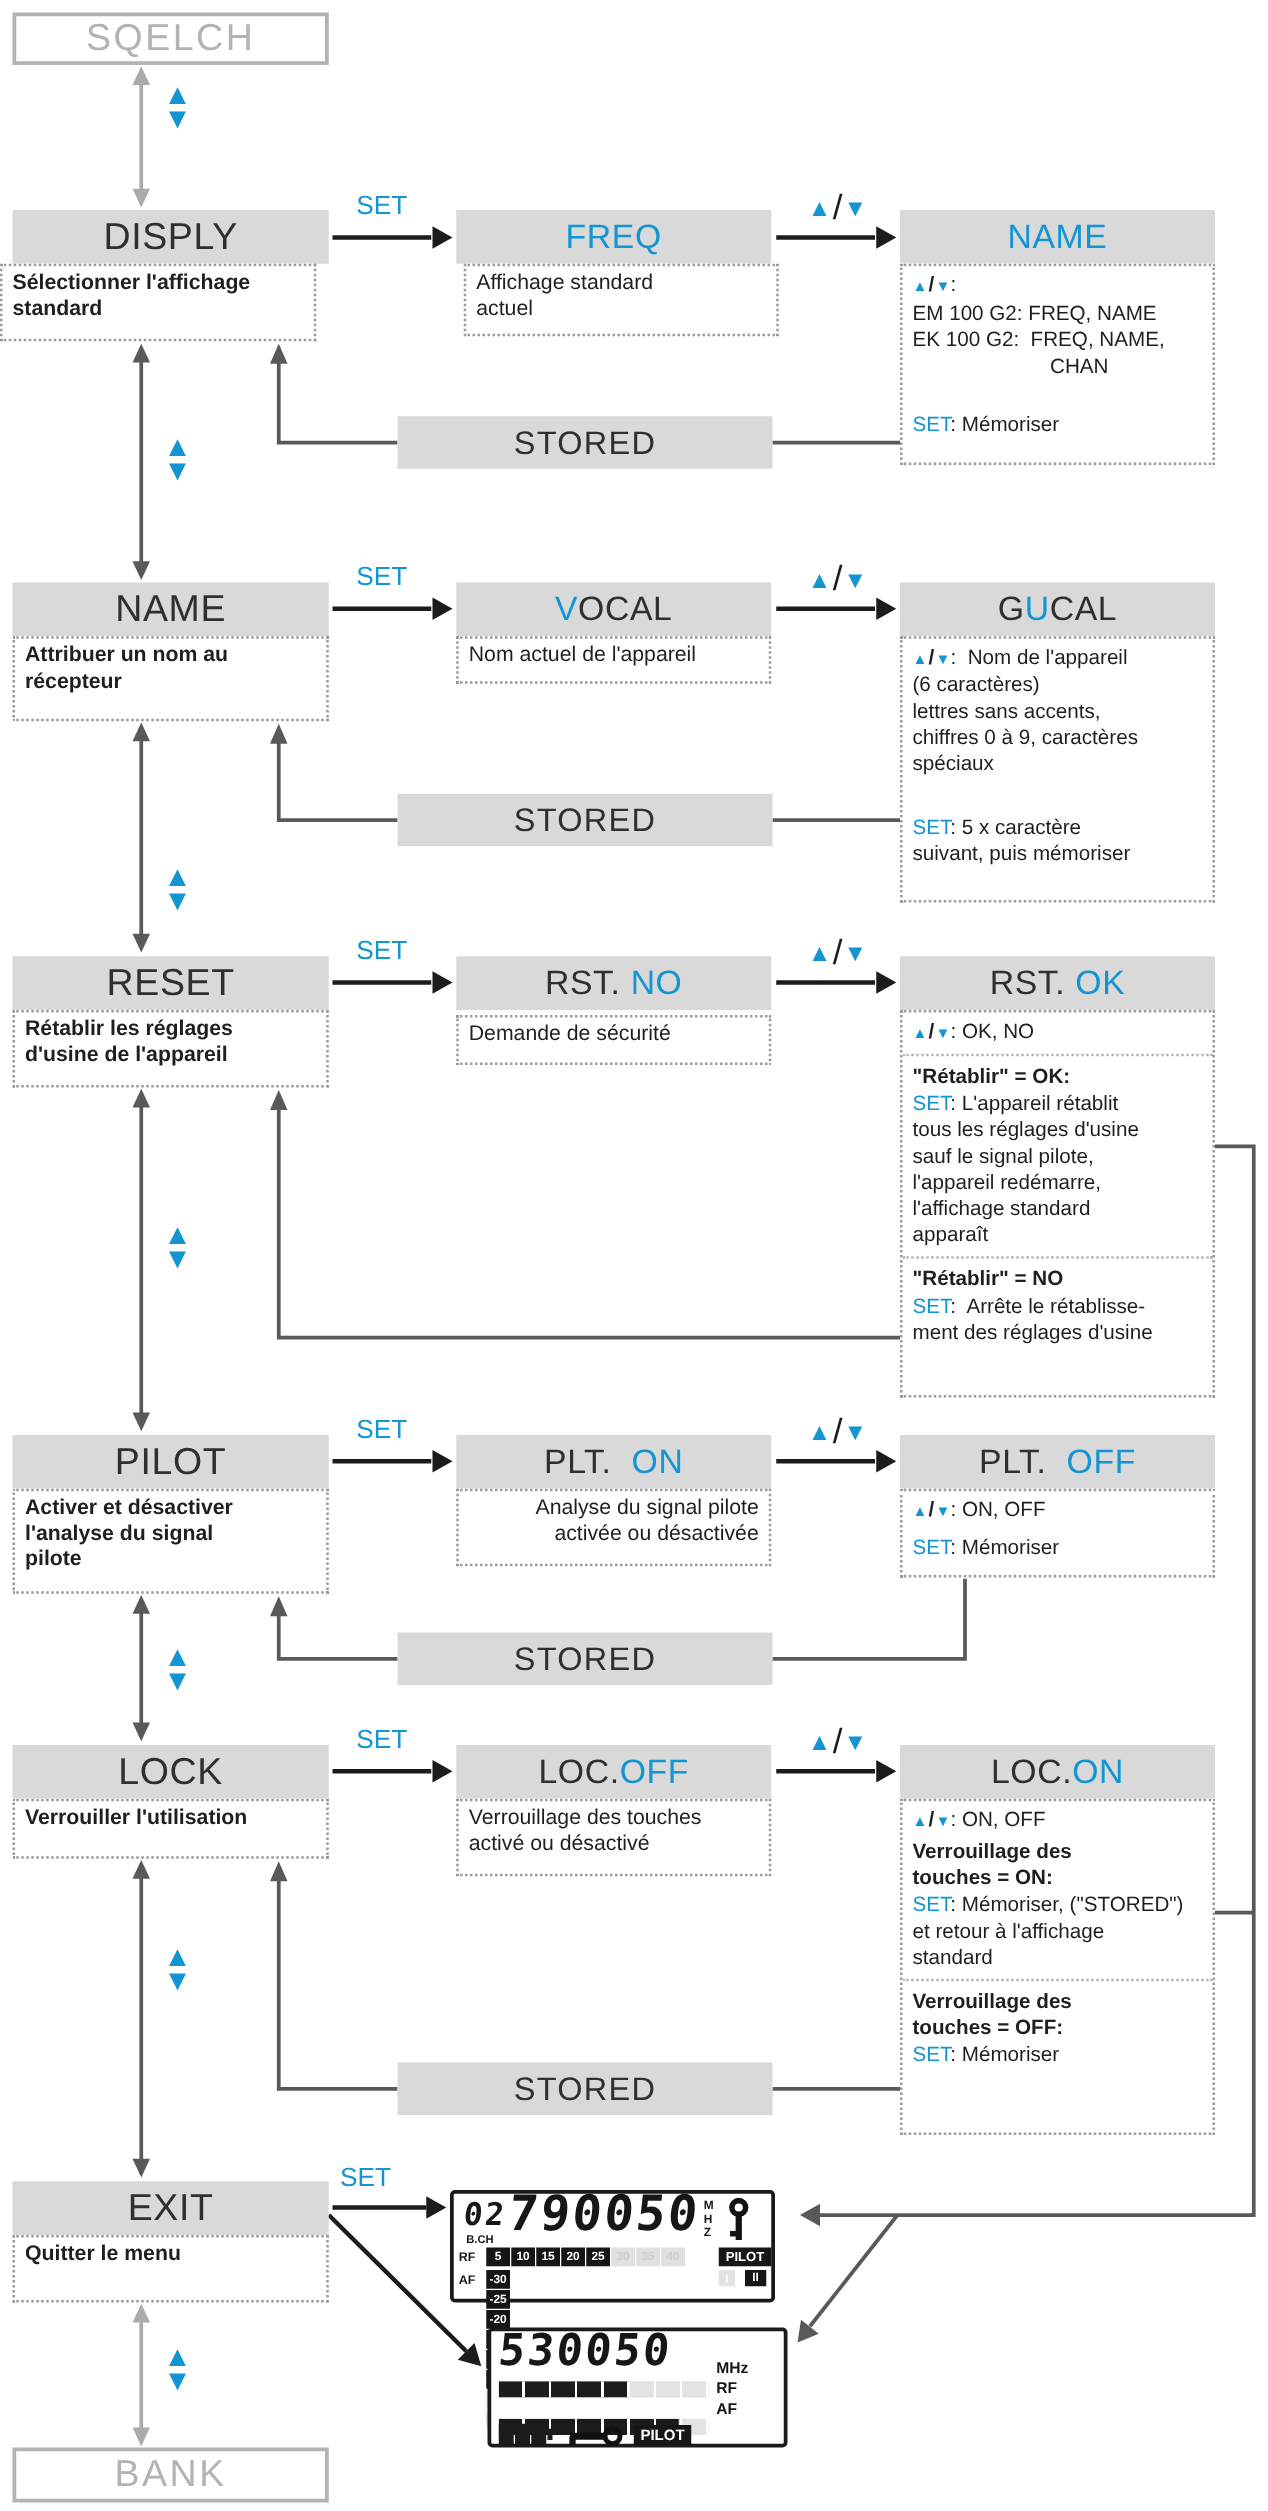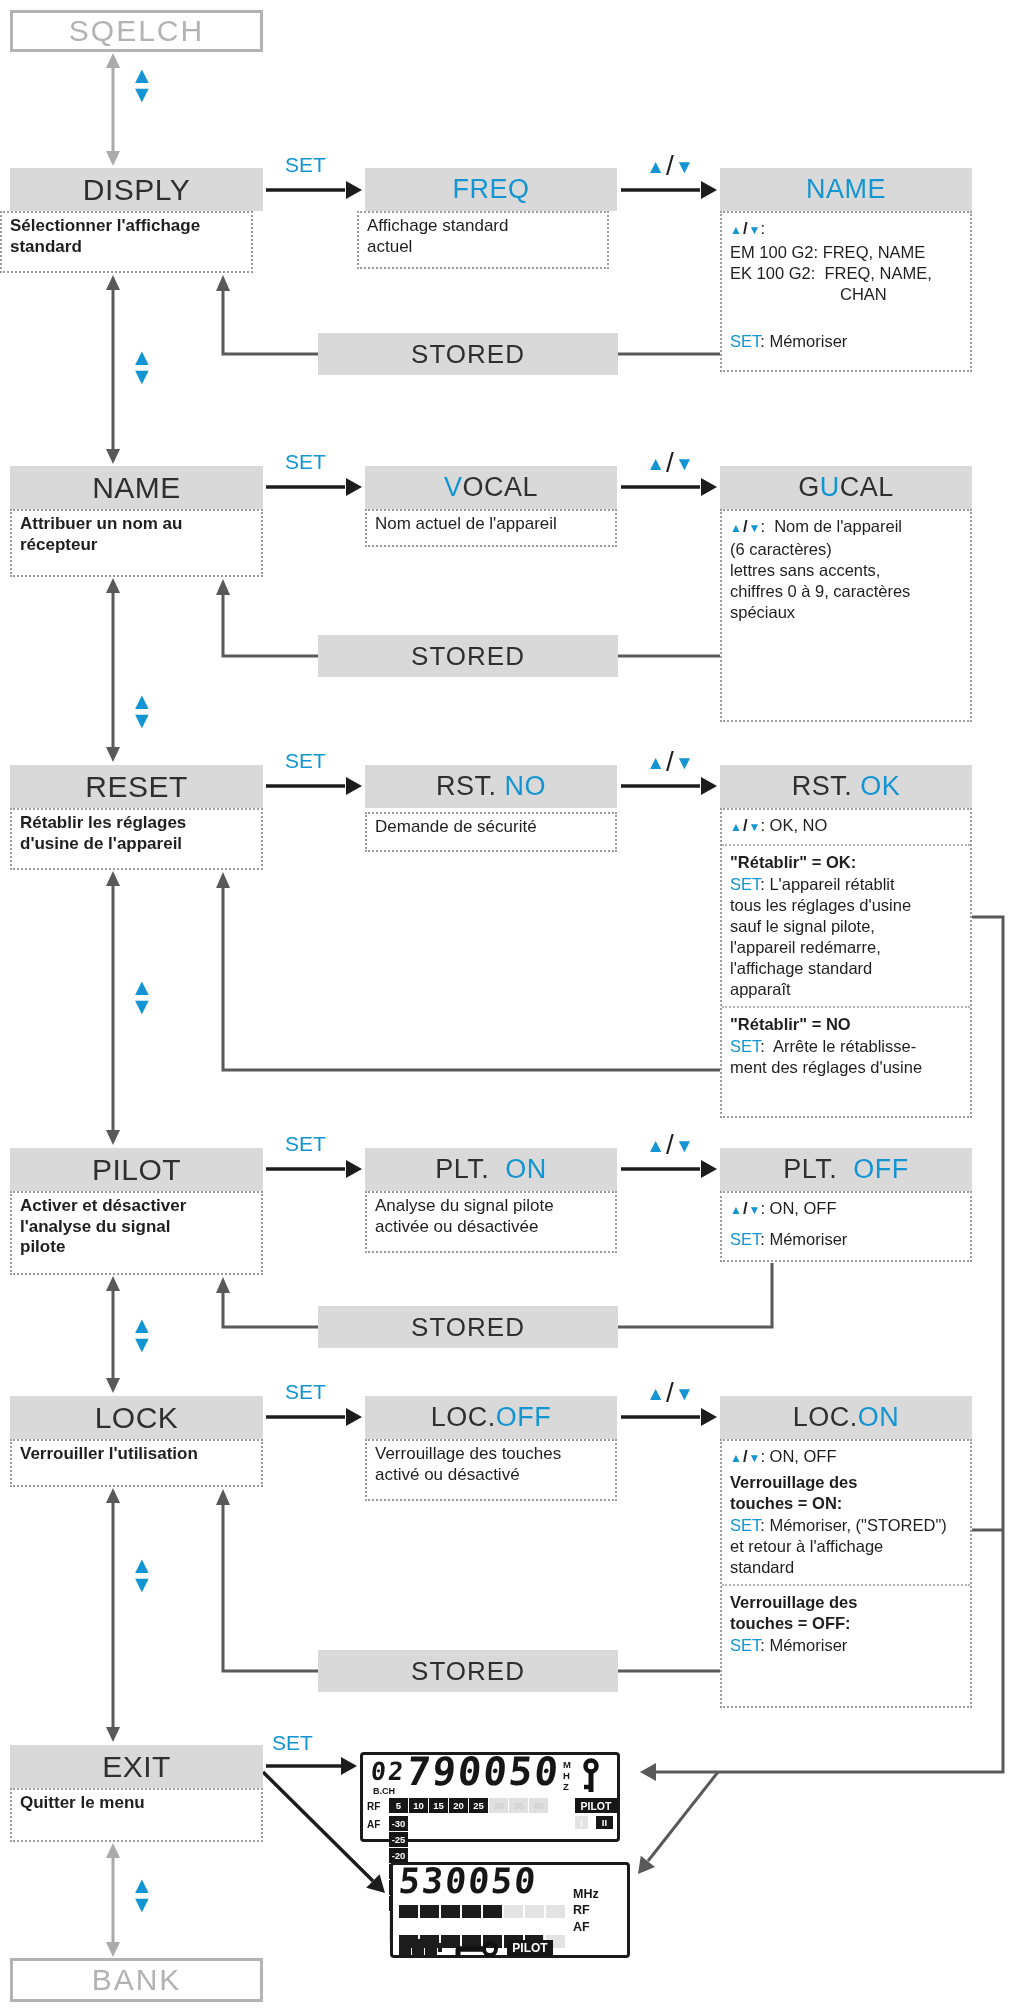--- a/index.html
+++ b/index.html
@@ -192,21 +192,21 @@
 <div class="abs avlabel" style="left:628px;top:148px;"><span class="t">▲</span><span class="sl">/</span><span class="t">▼</span></div>
 <div class="abs avlabel" style="left:628px;top:445px;"><span class="t">▲</span><span class="sl">/</span><span class="t">▼</span></div>
 <div class="abs avlabel" style="left:628px;top:744px;"><span class="t">▲</span><span class="sl">/</span><span class="t">▼</span></div>
 <div class="abs avlabel" style="left:628px;top:1127px;"><span class="t">▲</span><span class="sl">/</span><span class="t">▼</span></div>
 <div class="abs avlabel" style="left:628px;top:1375px;"><span class="t">▲</span><span class="sl">/</span><span class="t">▼</span></div>
 
 <div class="abs menu-title" style="left:10px;top:168px;width:253px;height:43px;">DISPLY</div>
 <div class="abs desc" style="left:0;top:211px;width:253px;height:62px;">Sélectionner l'affichage
 standard</div>
 <div class="abs screen-title" style="left:365px;top:168px;width:252px;height:43px;"><span></span><span class="accent">FREQ</span><span></span></div>
-<div class="abs desc plain" style="left:357px;top:211px;width:252px;height:58px;">Affichage standard
+<div class="abs desc plain" style="left:371px;top:211px;width:252px;height:58px;">Affichage standard
 actuel</div>
 <div class="abs screen-title" style="left:720px;top:168px;width:252px;height:43px;"><span></span><span class="accent">NAME</span><span></span></div>
 <div class="abs detail" style="left:720px;top:211px;width:252px;height:161px;">
   <div class="line"><span class="tris"><span class="t">▲</span><span class="sl">/</span><span class="t">▼</span></span><span class="atext">:</span></div>
   <div class="atext">EM 100 G2: FREQ, NAME
 EK 100 G2:  FREQ, NAME,
                         CHAN</div>
   <div class="line" style="margin-top:26px;"><span class="set-word">SET</span><span class="atext">: Mémoriser</span></div>
 </div>
 <div class="abs stored" style="left:318px;top:333px;width:300px;height:42px;">STORED</div>
@@ -216,20 +216,22 @@
 récepteur</div>
 <div class="abs screen-title" style="left:365px;top:466px;width:252px;height:43px;"><span></span><span class="accent">V</span><span>OCAL</span></div>
 <div class="abs desc plain" style="left:365px;top:509px;width:252px;height:38px;">Nom actuel de l'appareil</div>
 <div class="abs screen-title" style="left:720px;top:466px;width:252px;height:43px;"><span>G</span><span class="accent">U</span><span>CAL</span></div>
 <div class="abs detail" style="left:720px;top:509px;width:252px;height:213px;">
   <div class="line"><span class="tris"><span class="t">▲</span><span class="sl">/</span><span class="t">▼</span></span><span class="atext">:  Nom de l'appareil
 (6 caractères)
 lettres sans accents,
 chiffres 0 à 9, caractères
 spéciaux</span></div>
+  <div class="line" style="margin-top:30px;"><span class="set-word">SET</span><span class="atext">: 5 x caractère
+suivant, puis mémoriser</span></div>
 </div>
 <div class="abs stored" style="left:318px;top:635px;width:300px;height:42px;">STORED</div>
 
 <div class="abs menu-title" style="left:10px;top:765px;width:253px;height:43px;">RESET</div>
 <div class="abs desc" style="left:10px;top:808px;width:253px;height:62px;">Rétablir les réglages
 d'usine de l'appareil</div>
 <div class="abs screen-title" style="left:365px;top:765px;width:252px;height:43px;"><span>RST. </span><span class="accent">NO</span><span></span></div>
 <div class="abs desc plain" style="left:365px;top:812px;width:252px;height:40px;">Demande de sécurité</div>
 <div class="abs screen-title" style="left:720px;top:765px;width:252px;height:43px;"><span>RST. </span><span class="accent">OK</span><span></span></div>
 <div class="abs detail" style="left:720px;top:808px;width:252px;height:310px;">
@@ -246,21 +248,21 @@
   <div class="bold-head">"Rétablir" = NO</div>
   <div class="line"><span class="set-word">SET</span><span class="atext">:  Arrête le rétablisse-
 ment des réglages d'usine</span></div>
 </div>
 
 <div class="abs menu-title" style="left:10px;top:1148px;width:253px;height:43px;">PILOT</div>
 <div class="abs desc" style="left:10px;top:1191px;width:253px;height:84px;">Activer et désactiver
 l'analyse du signal
 pilote</div>
 <div class="abs screen-title" style="left:365px;top:1148px;width:252px;height:43px;"><span>PLT.  </span><span class="accent">ON</span><span></span></div>
-<div class="abs desc plain" style="left:365px;top:1191px;width:252px;height:62px;">Analyse du signal pilote
+<div class="abs desc plain" style="left:365px;top:1191px;width:252px;height:62px;text-align:right;">Analyse du signal pilote
 activée ou désactivée</div>
 <div class="abs screen-title" style="left:720px;top:1148px;width:252px;height:43px;"><span>PLT.  </span><span class="accent">OFF</span><span></span></div>
 <div class="abs detail" style="left:720px;top:1191px;width:252px;height:71px;">
   <div class="line"><span class="tris"><span class="t">▲</span><span class="sl">/</span><span class="t">▼</span></span><span class="atext">: ON, OFF</span></div>
   <div class="line" style="margin-top:8px;"><span class="set-word">SET</span><span class="atext">: Mémoriser</span></div>
 </div>
 <div class="abs stored" style="left:318px;top:1306px;width:300px;height:42px;">STORED</div>
 
 <div class="abs desc" style="left:10px;top:1439px;width:253px;height:48px;">Verrouiller l'utilisation</div>
 <div class="abs menu-title" style="left:10px;top:1396px;width:253px;height:43px;">LOCK</div>

